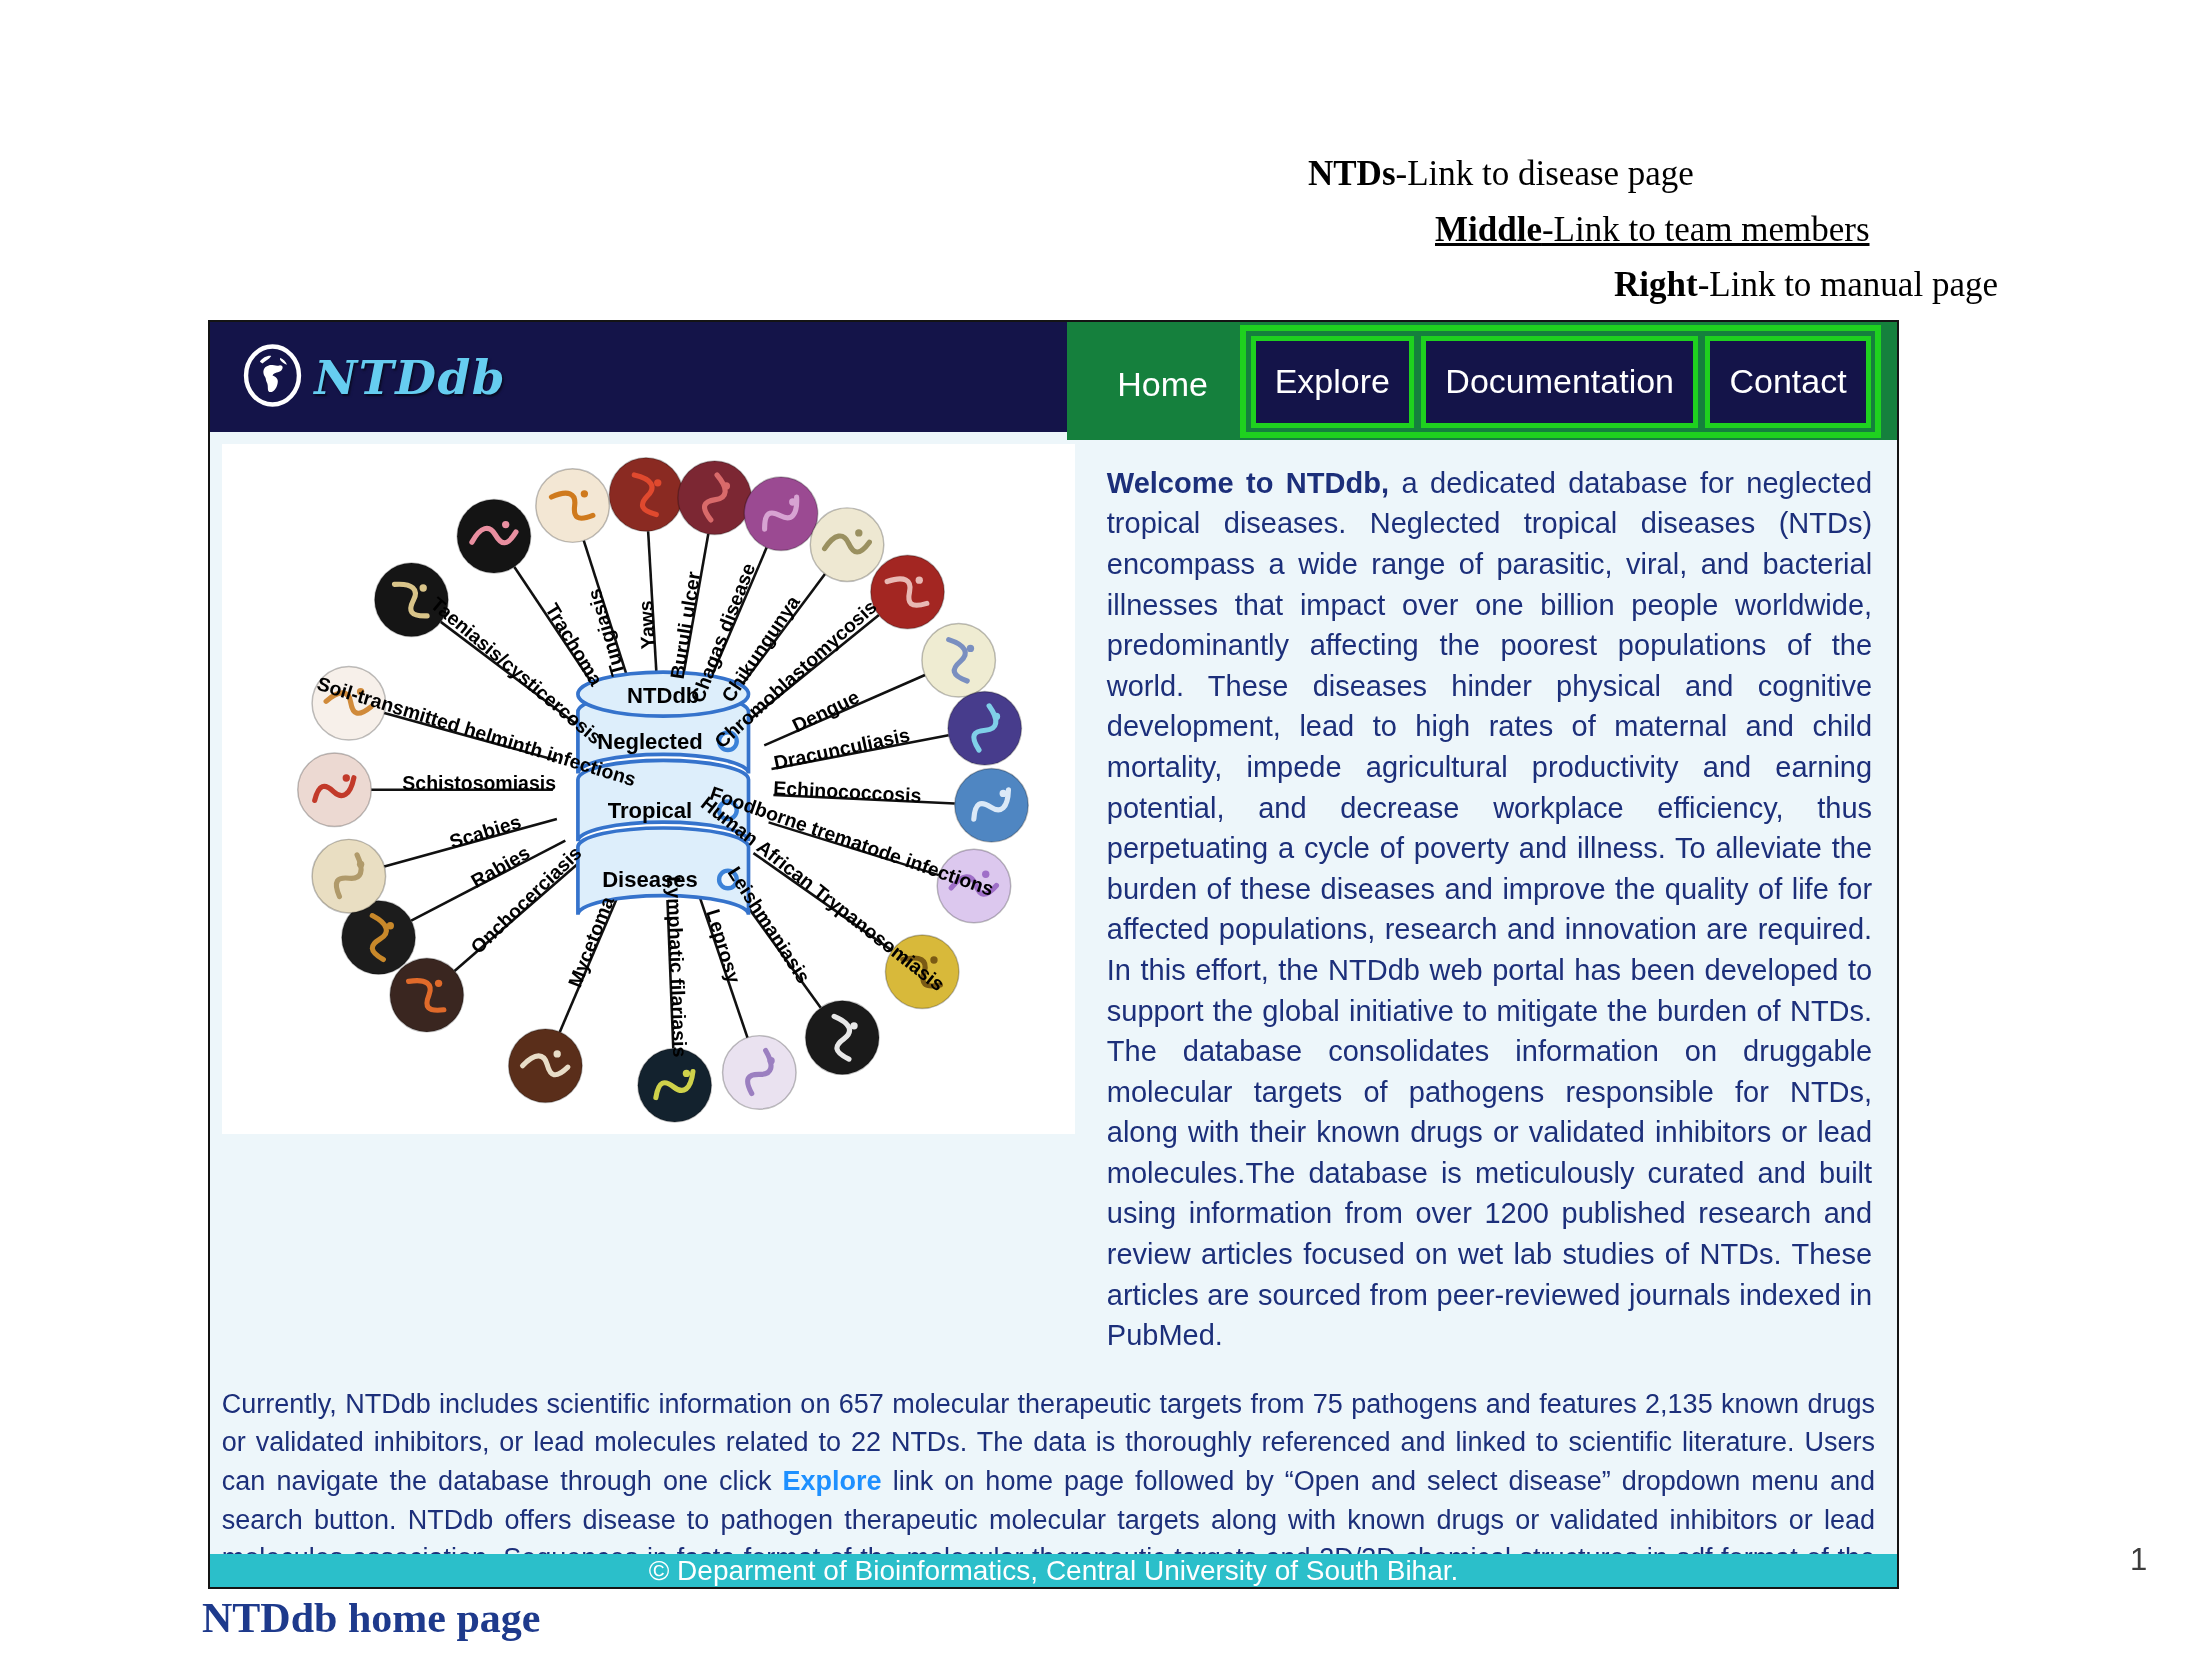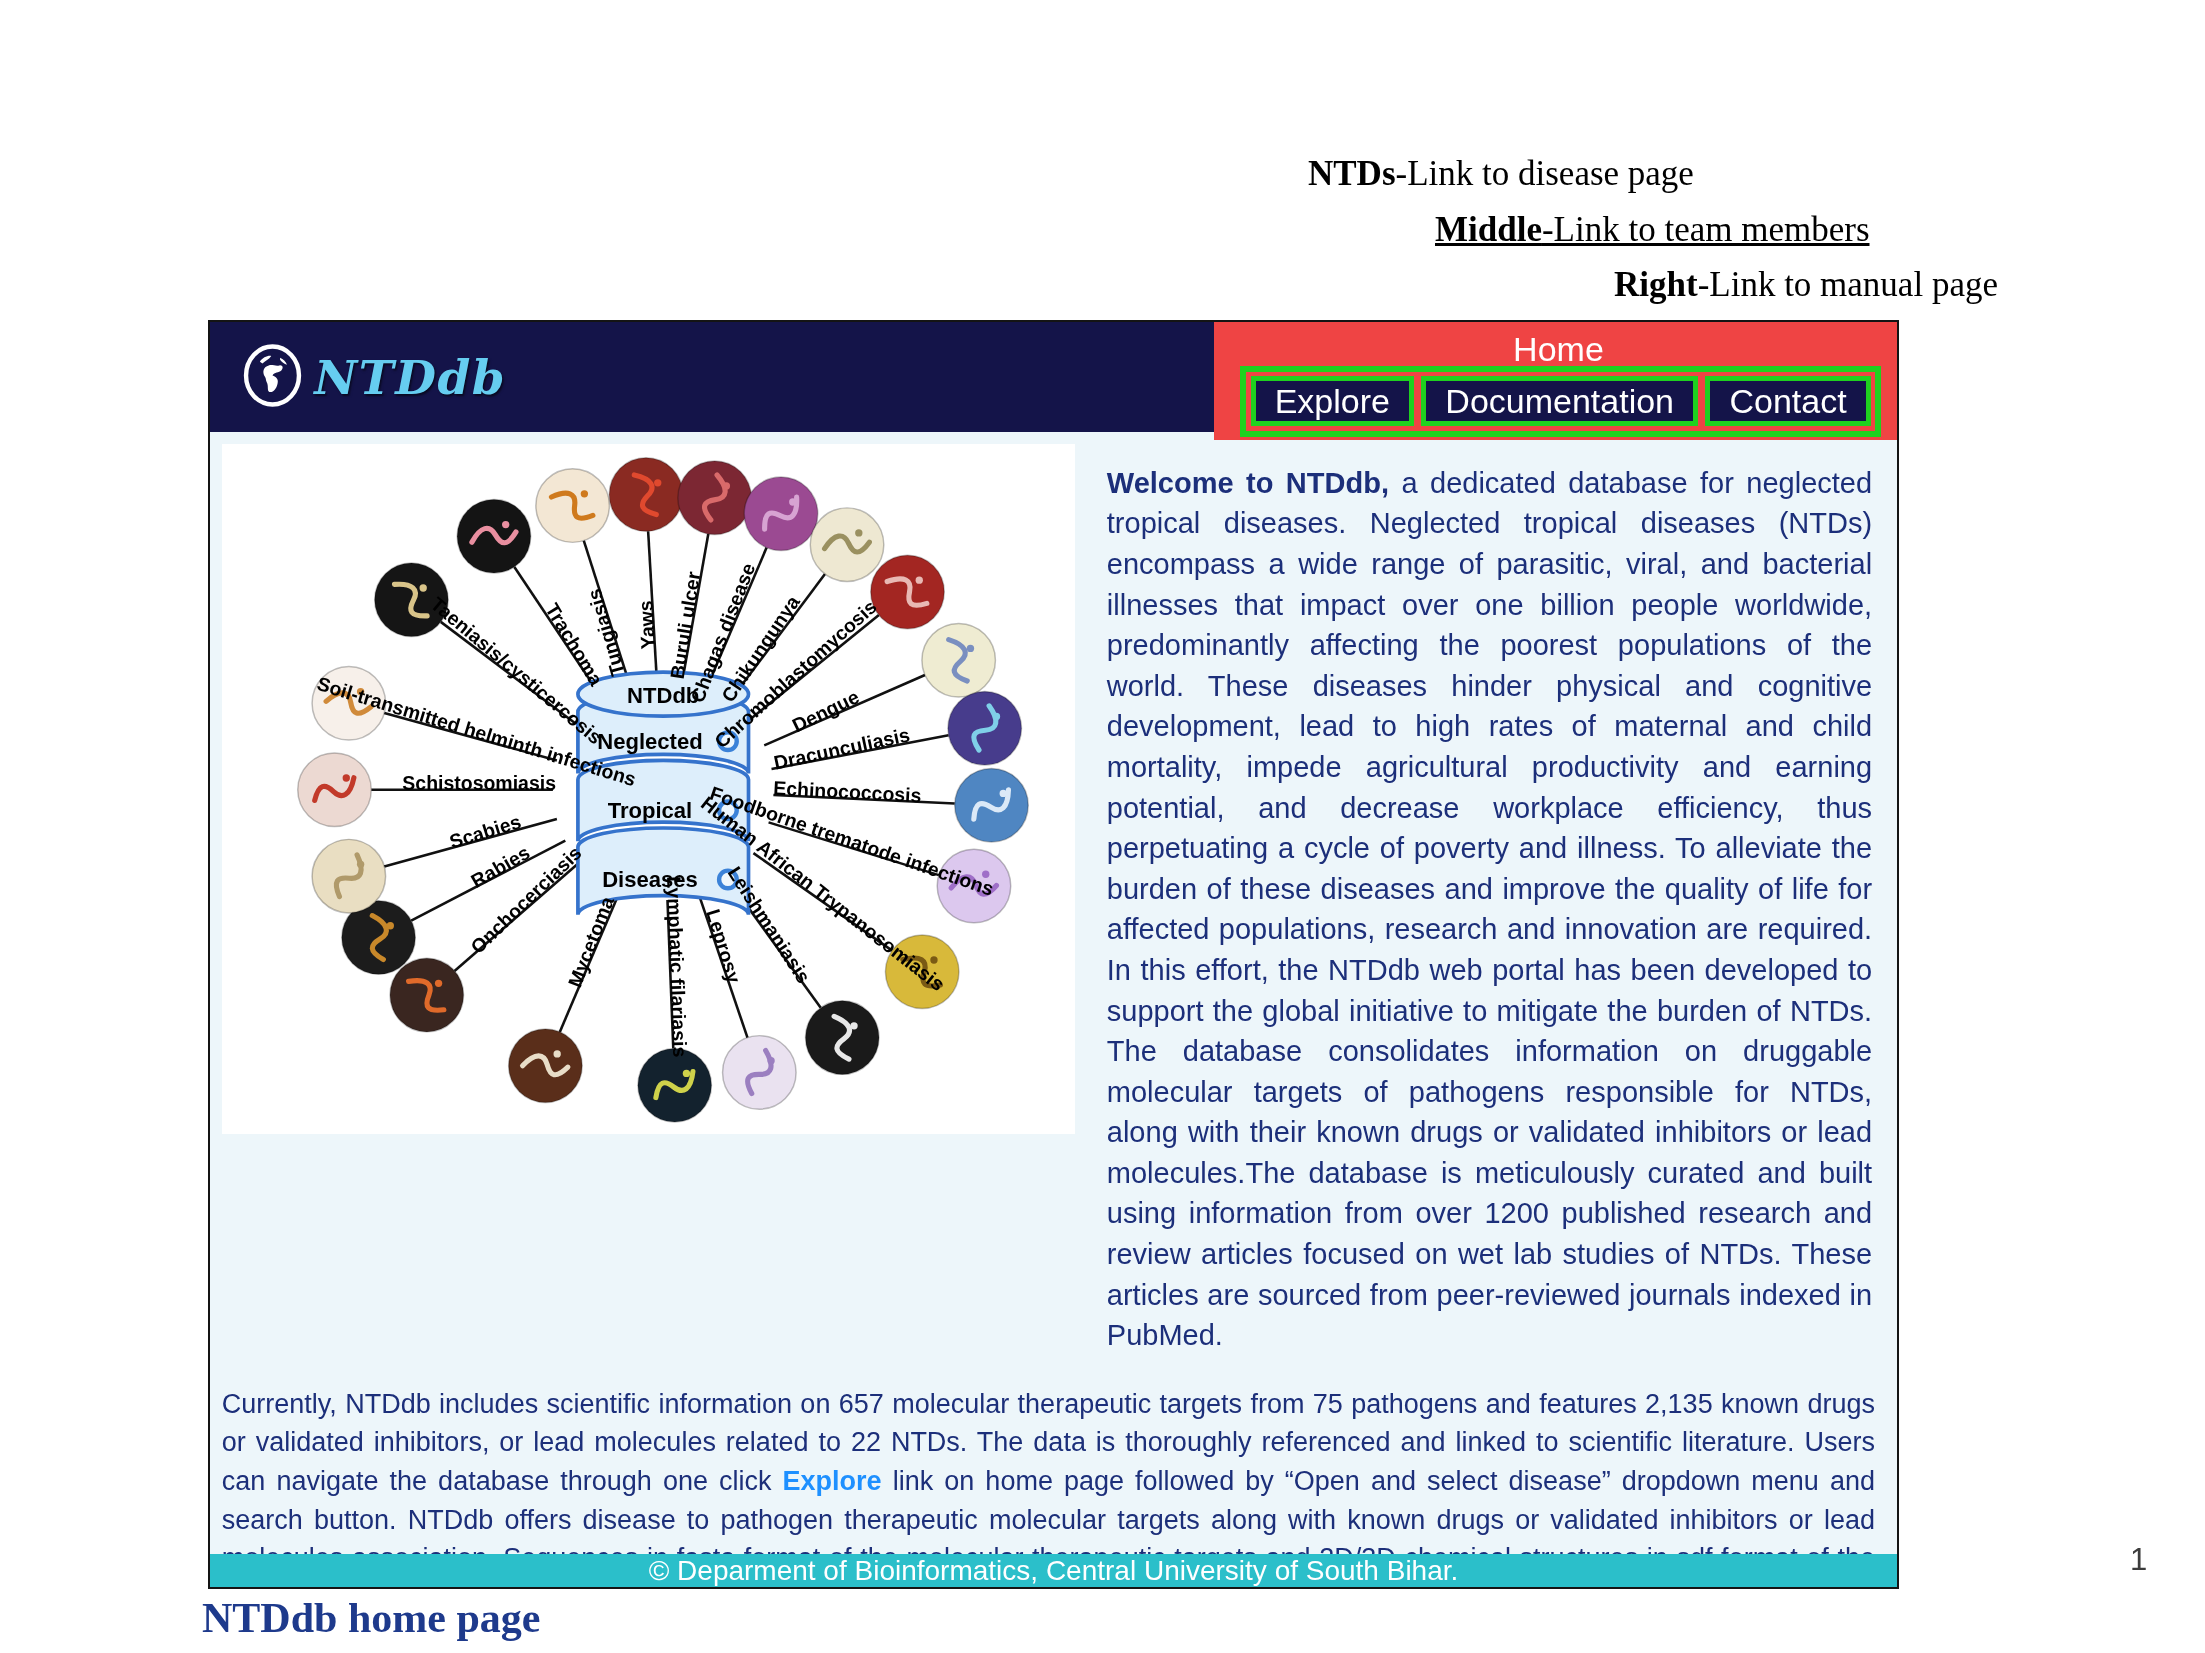--- a/index.html
+++ b/index.html
@@ -30,21 +30,21 @@
     display:flex;align-items:center;
   }
   .brand{display:flex;align-items:center;gap:10.3px;padding-left:31px;}
   .brand-name{
     font-family:"DejaVu Serif", serif;font-style:italic;font-weight:bold;
     font-size:47px;color:#66cdf0;letter-spacing:1.5px;
     text-shadow:1.5px 1.5px 2.2px rgba(0,0,0,.55);
   }
   .nav-right{
     margin-left:auto;height:100%;display:flex;align-items:center;
-    background:#ef4444;padding:15px 16px 0 22px;flex-direction:column;
+    background:#15803d;padding:15px 16px 0 22px;
   }
   .nav-item{
     color:#ffffff;font-size:34px;padding:0 28px;cursor:pointer;white-space:nowrap;
   }
   .hl-frame{
     position:relative;top:-2.9px;margin-left:4.4px;
     border:6.6px solid #1fd11f;padding:4.4px;display:flex;gap:7.4px;
     box-sizing:border-box;height:113px;align-items:stretch;
   }
   .hl-box{

